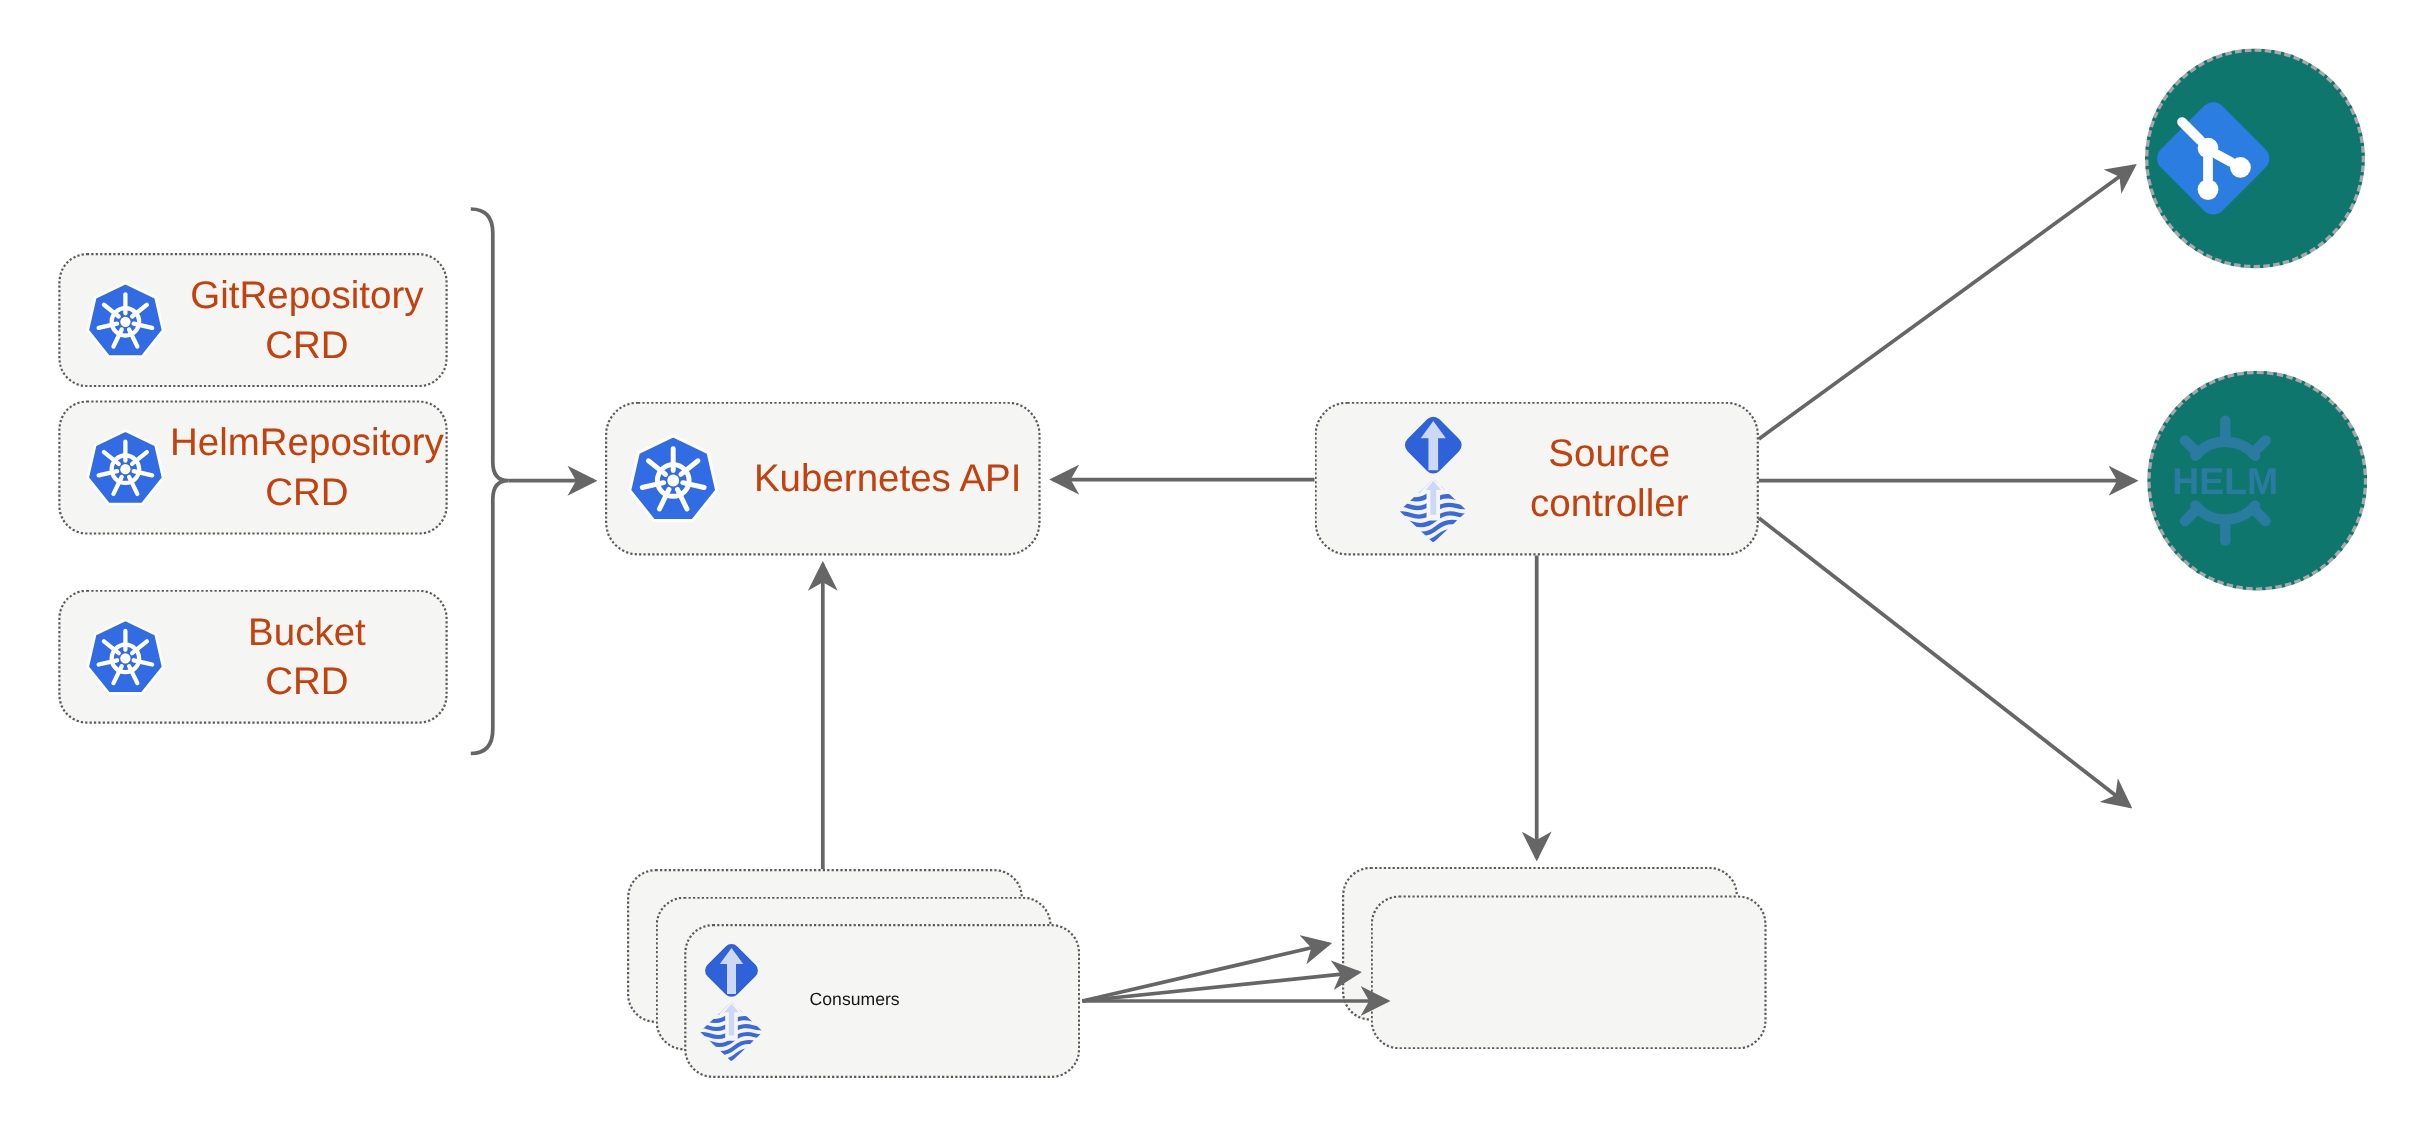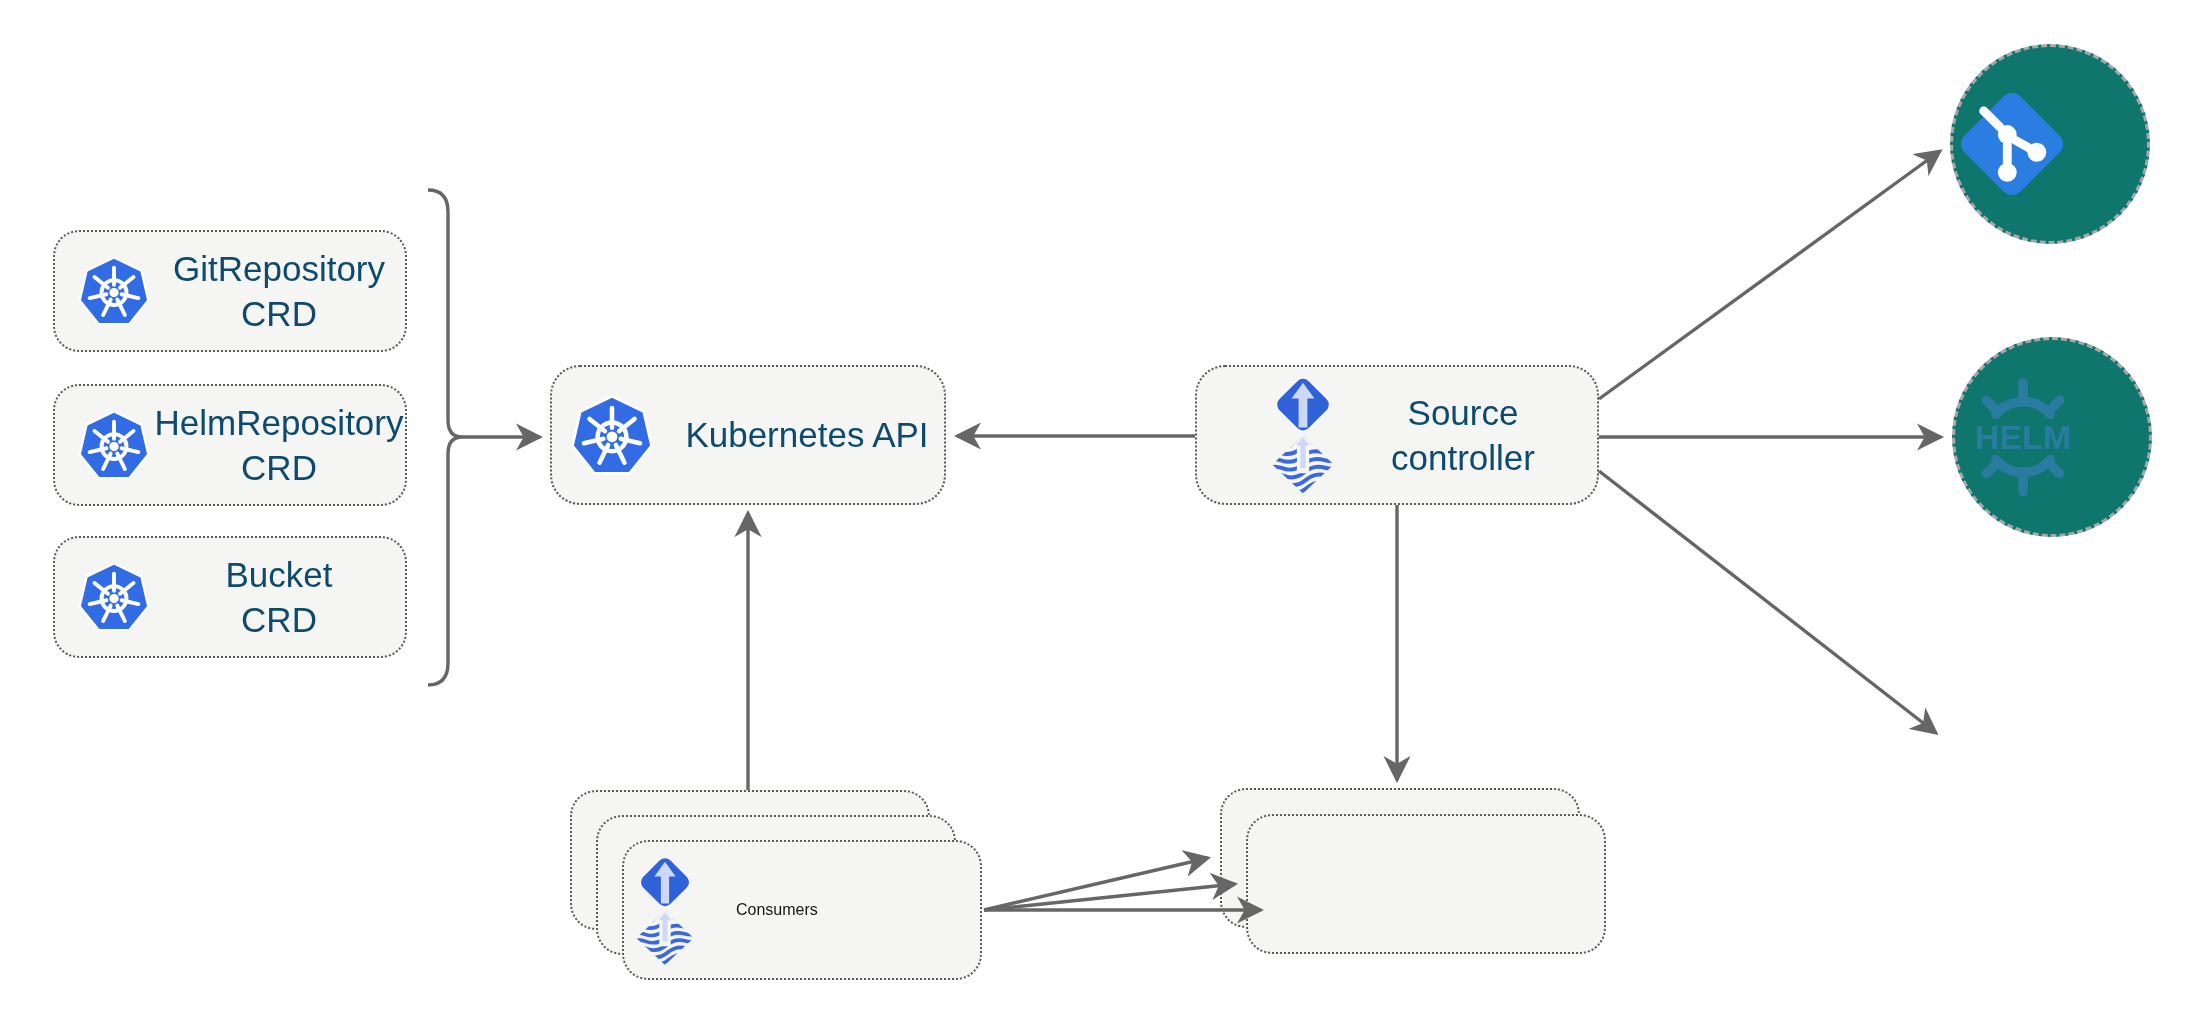--- a/index.html
+++ b/index.html
@@ -5,21 +5,21 @@
   html,body{margin:0;padding:0;background:#ffffff;}
   #canvas{
     position:relative;width:2196px;height:1030px;background:#ffffff;overflow:hidden;
     font-family:"Liberation Sans",sans-serif;color:#161616;
   }
   .card{
     position:absolute;background:#f5f5f4;border:2px dotted #5a5a5a;border-radius:26px;
     box-sizing:border-box;display:flex;align-items:center;
   }
   .card .label{
-    flex:1;text-align:center;font-size:35px;line-height:1.3;white-space:pre-line;color:#0c4a6e;
+    flex:1;text-align:center;font-size:35px;line-height:1.3;white-space:pre-line;color:#c2410c;
   }
   .crd-box{left:53px;width:354px;height:122px;padding-left:20px;}
   .big-box{border-radius:30px;justify-content:center;gap:28px;padding:0 10px;}
   .stack-card{position:absolute;width:360px;height:140px;background:#f5f5f4;
     border:2px dotted #5a5a5a;border-radius:26px;box-sizing:border-box;}
   .stack-front{display:flex;align-items:center;justify-content:flex-start;gap:30px;}
   .circle{
     position:absolute;width:200px;height:200px;border-radius:50%;
     background:#0f766e;border:3px dashed #a8a8a8;box-sizing:border-box;
     display:flex;align-items:center;
@@ -73,21 +73,21 @@
     </defs>
   </svg>
 
   <div class="card crd-box" style="top:230px">
     <svg class="icon" width="78" height="78">
         <use href="#sym-k8s"></use>
       </svg>
     <div class="label">GitRepository
 CRD</div>
   </div>
-  <div class="card crd-box" style="top:384px">
+  <div class="card crd-box" style="top:364px">
     <svg class="icon" width="78" height="78">
         <use href="#sym-k8s"></use>
       </svg>
     <div class="label">HelmRepository
 CRD</div>
   </div>
   <div class="card crd-box" style="top:536px">
     <svg class="icon" width="78" height="78">
         <use href="#sym-k8s"></use>
       </svg>

